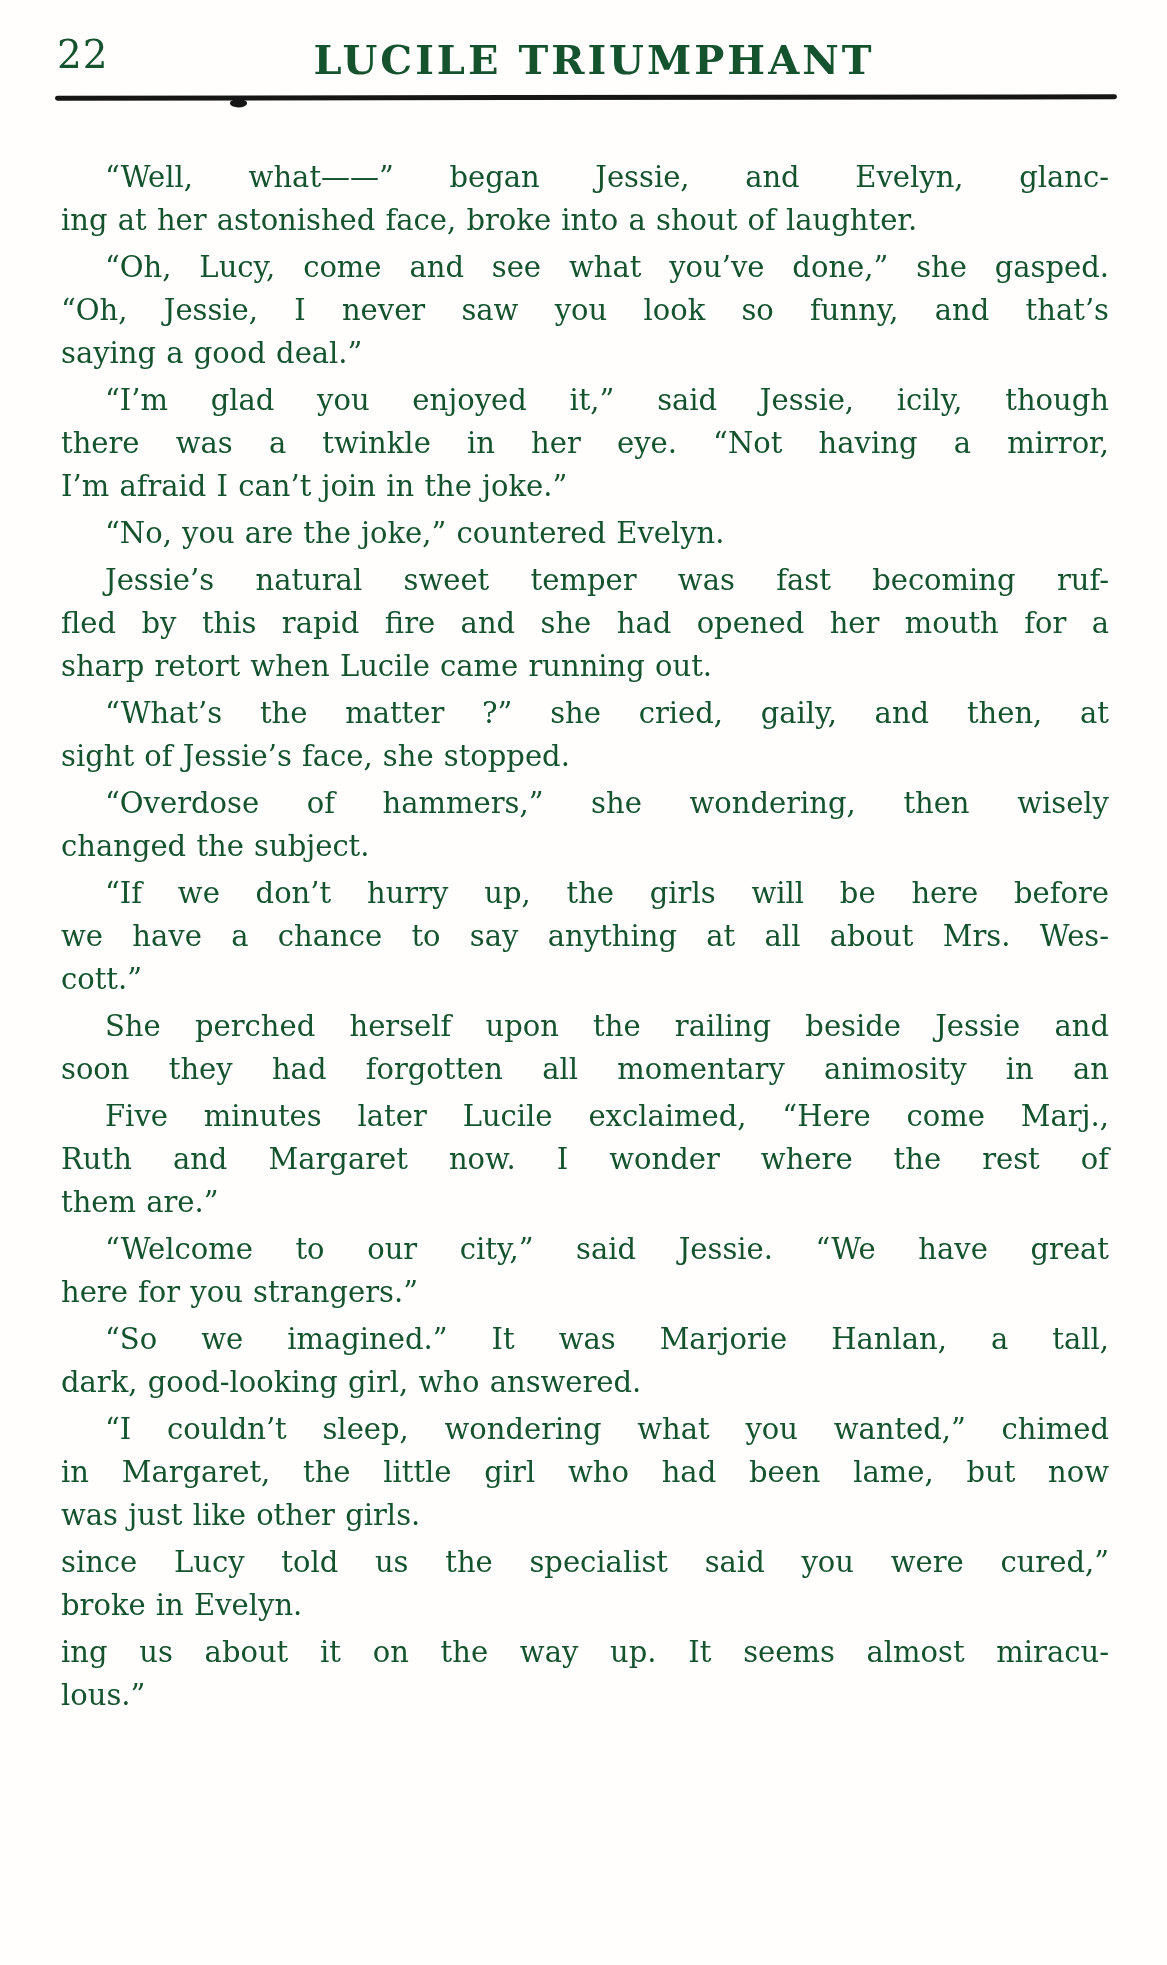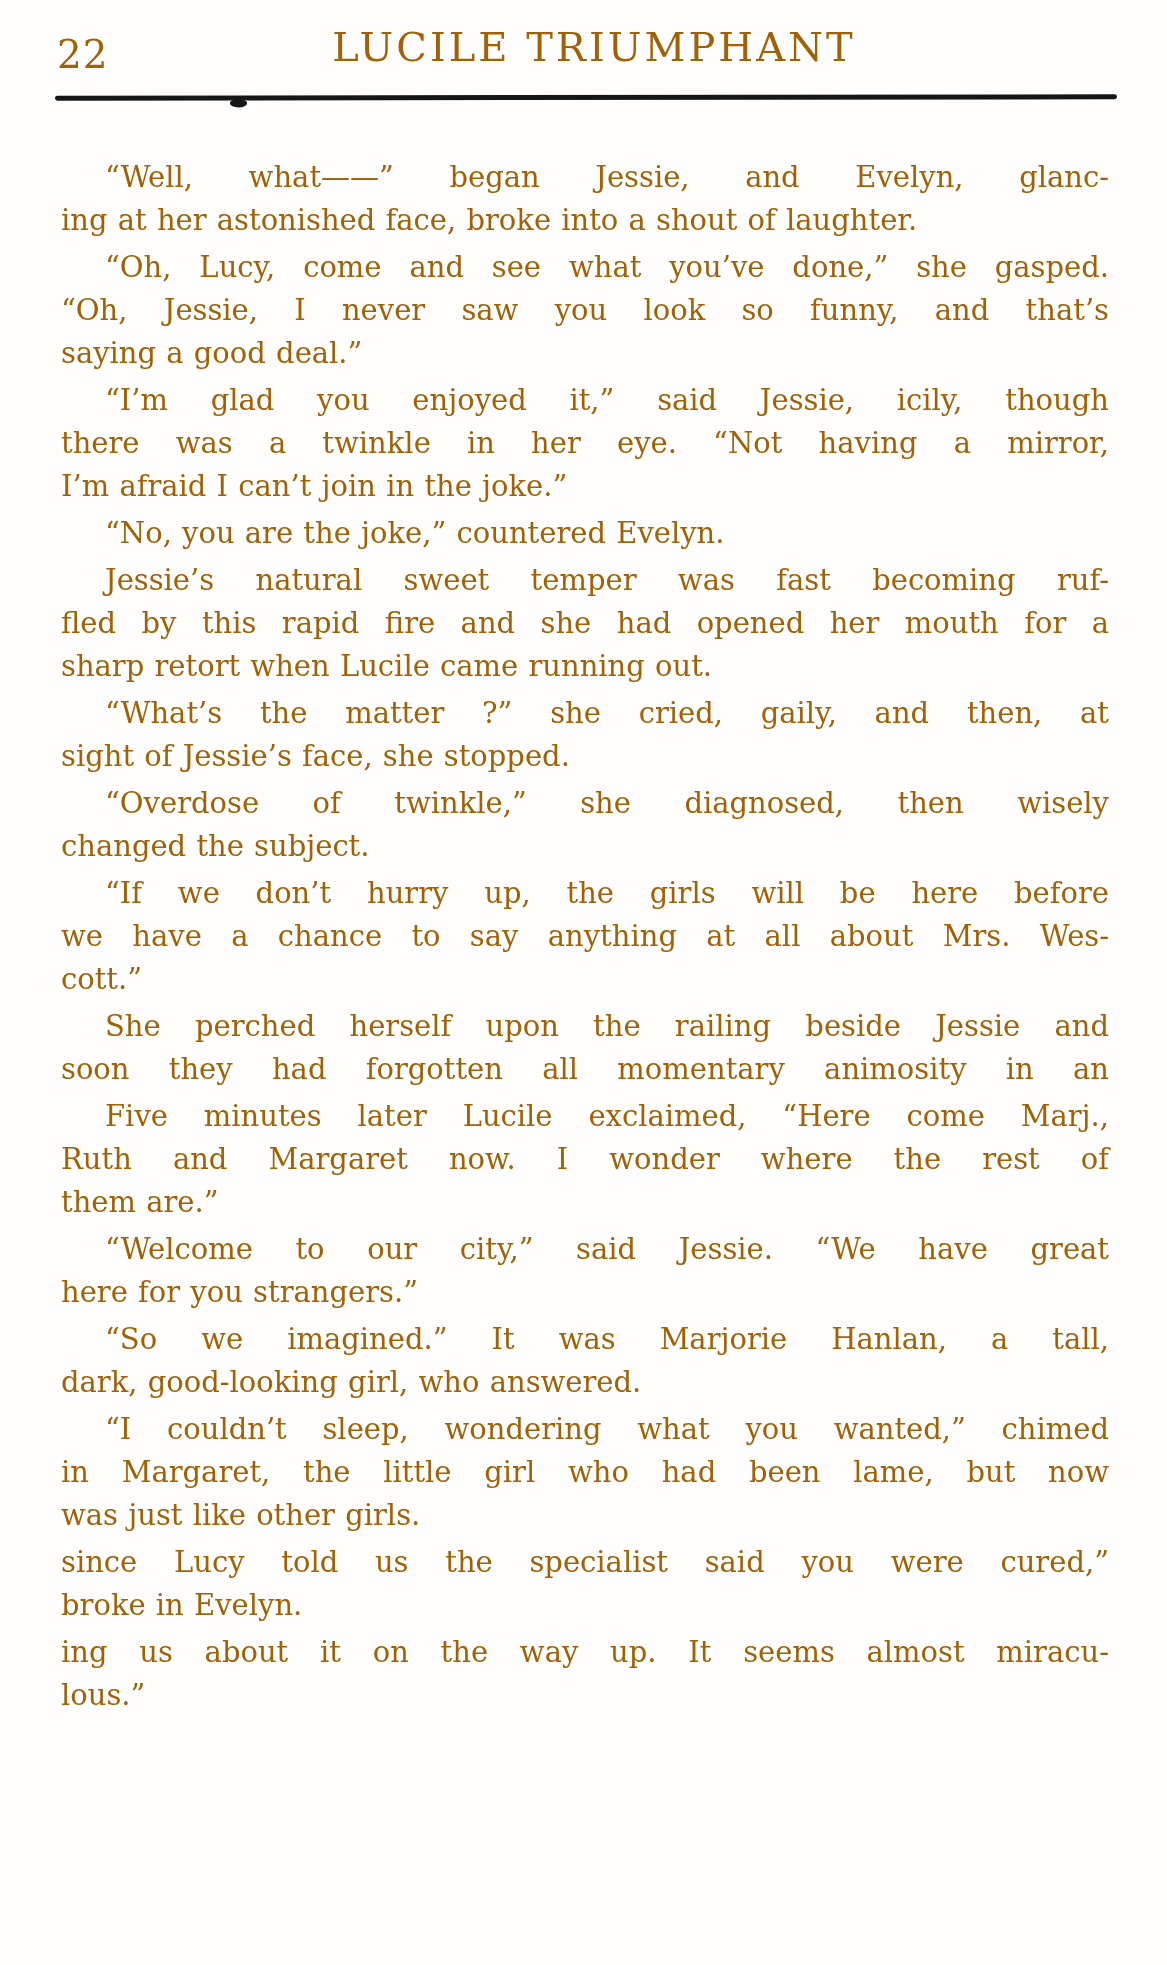--- a/index.html
+++ b/index.html
@@ -7,45 +7,45 @@
     padding: 0;
     background: #ffffff;
   }
   .page {
     position: relative;
     width: 1167px;
     height: 1965px;
     background: #fffefd;
     overflow: hidden;
     font-family: "DejaVu Serif", "Liberation Serif", serif;
-    color: #a16207;
+    color: #14532d;
   }
   .header {
     position: absolute;
     top: 24px;
     left: 57px;
     right: 52px;
     height: 58px;
   }
   .page-number {
     position: absolute;
     left: 0;
     top: 8px;
     font-size: 39px;
     letter-spacing: 1px;
   }
   .running-title {
     position: absolute;
     left: 16px;
     right: 0;
     top: 0;
-    margin: 0;
+    margin: 12px;
     text-align: center;
     font-size: 40px;
-    font-weight: normal;
+    font-weight: bold;
     letter-spacing: 3px;
     white-space: nowrap;
   }
   .rule {
     position: absolute;
     top: 95px;
     left: 55px;
     right: 50px;
     height: 5px;
     background: #161616;
@@ -116,21 +116,21 @@
       <div class="paragraph">
         <div class="line indent">Jessie’s natural sweet temper was fast becoming ruf-</div>
         <div class="line">fled by this rapid fire and she had opened her mouth for a</div>
         <div class="line last">sharp retort when Lucile came running out.</div>
       </div>
       <div class="paragraph">
         <div class="line indent">“What’s the matter ?”  she cried, gaily, and then, at</div>
         <div class="line last">sight of Jessie’s face, she stopped.</div>
       </div>
       <div class="paragraph">
-        <div class="line indent">“Overdose of twinkle,” she diagnosed, then wisely</div>
+        <div class="line indent">“Overdose of hammers,” she wondering, then wisely</div>
         <div class="line last">changed the subject.</div>
       </div>
       <div class="paragraph">
         <div class="line indent">“If we don’t hurry up, the girls will be here before</div>
         <div class="line">we have a chance to say anything at all about Mrs. Wes-</div>
         <div class="line last">cott.”</div>
       </div>
       <div class="paragraph">
         <div class="line indent">She perched herself upon the railing beside Jessie and</div>
         <div class="line">soon they had forgotten all momentary animosity in an</div>

